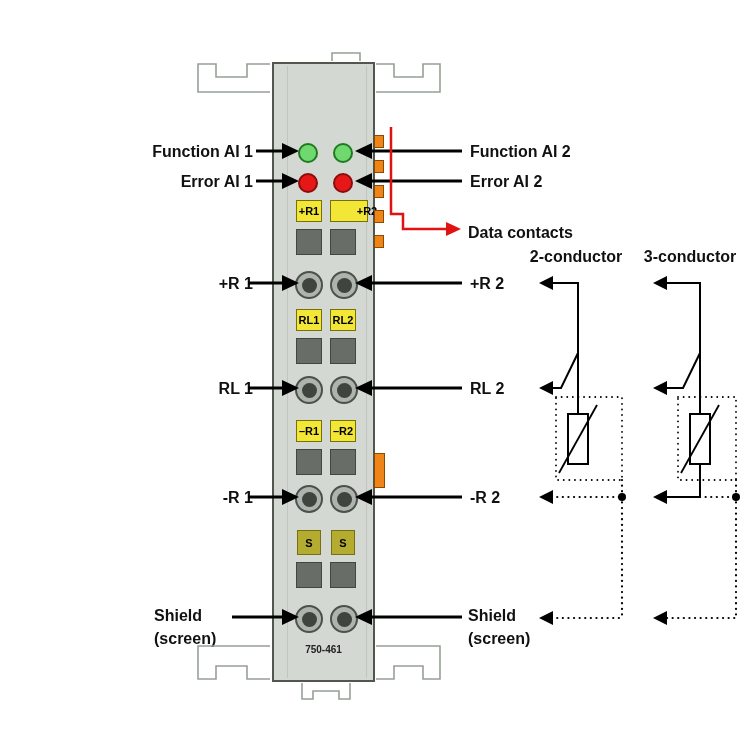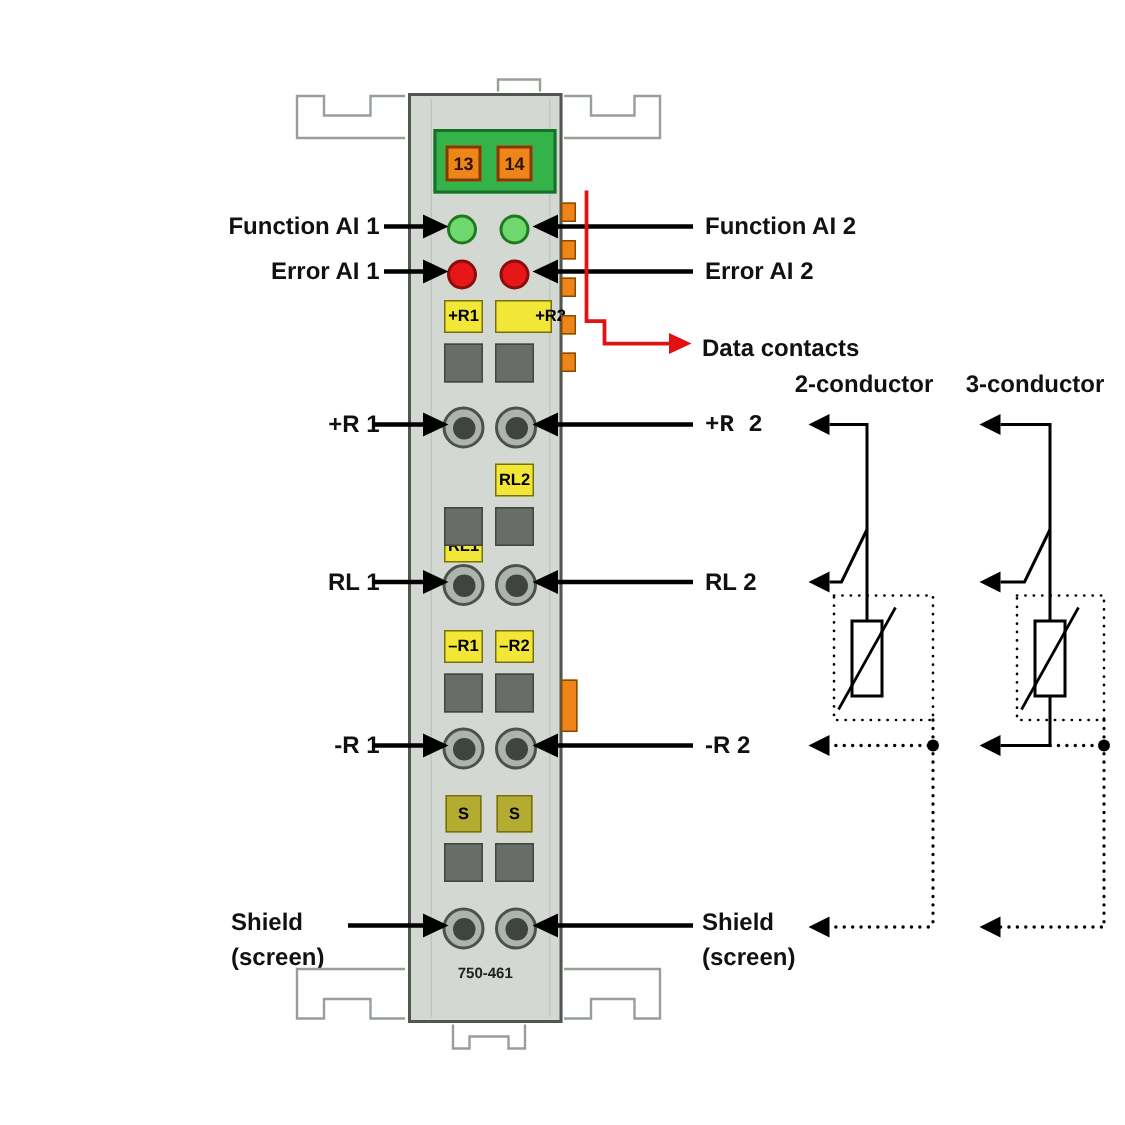--- a/index.html
+++ b/index.html
@@ -59,42 +59,38 @@
 </style>
 </head>
 <body>
 
 <div class="canvas">
 
   <div class="module">
     <div class="seam" style="left:13px;"></div>
     <div class="seam" style="left:92px;"></div>
 
-    <div class="green-block">
-      <div class="pc" style="left:6px;">13</div>
-      <div class="pc" style="left:40px;">14</div>
-    </div>
 
     <div class="led green" style="left:24px; top:79px;"></div>
     <div class="led green" style="left:59px; top:79px;"></div>
     <div class="led red" style="left:24px; top:109px;"></div>
     <div class="led red" style="left:59px; top:109px;"></div>
 
     <div class="plate" style="left:22px; top:136px;">+R1</div>
     <div class="plate" style="left:56px; top:136px;padding-left:36px;">+R2</div>
     <div class="slot" style="left:22px; top:165px;"></div>
     <div class="slot" style="left:56px; top:165px;"></div>
     <div class="clamp" style="left:21px; top:207px;">
         <div class="clamp-inner"></div>
       </div>
     <div class="clamp" style="left:56px; top:207px;">
         <div class="clamp-inner"></div>
       </div>
 
-    <div class="plate" style="left:22px; top:245px;margin-top:44px;">RL1</div>
+    <div class="plate" style="left:22px; top:245px;">RL1</div>
     <div class="plate" style="left:56px; top:245px;">RL2</div>
     <div class="slot" style="left:22px; top:274px;"></div>
     <div class="slot" style="left:56px; top:274px;"></div>
     <div class="clamp" style="left:21px; top:312px;">
         <div class="clamp-inner"></div>
       </div>
     <div class="clamp" style="left:56px; top:312px;">
         <div class="clamp-inner"></div>
       </div>
 
@@ -136,21 +132,21 @@
   <div class="lbl r" style="right:497px; top:379px;">RL 1</div>
   <div class="lbl r" style="right:497px; top:488px;">-R 1</div>
   <div class="lbl two-line" style="left:154px; top:604px;">
     <div>Shield</div>
     <div>(screen)</div>
   </div>
 
   <div class="lbl" style="left:470px; top:142px;">Function AI 2</div>
   <div class="lbl" style="left:470px; top:172px;">Error AI 2</div>
   <div class="lbl" style="left:468px; top:223px;">Data contacts</div>
-  <div class="lbl" style="left:470px; top:274px;font-family:Liberation Mono, monospace;">+R 2</div>
+  <div class="lbl" style="left:470px; top:274px;">+R 2</div>
   <div class="lbl" style="left:470px; top:379px;">RL 2</div>
   <div class="lbl" style="left:470px; top:488px;">-R 2</div>
   <div class="lbl two-line" style="left:468px; top:604px;">
     <div>Shield</div>
     <div>(screen)</div>
   </div>
 
   <div class="lbl c" style="left:518px; top:247px; width:116px;">2-conductor</div>
   <div class="lbl c" style="left:632px; top:247px; width:116px;">3-conductor</div>
 

